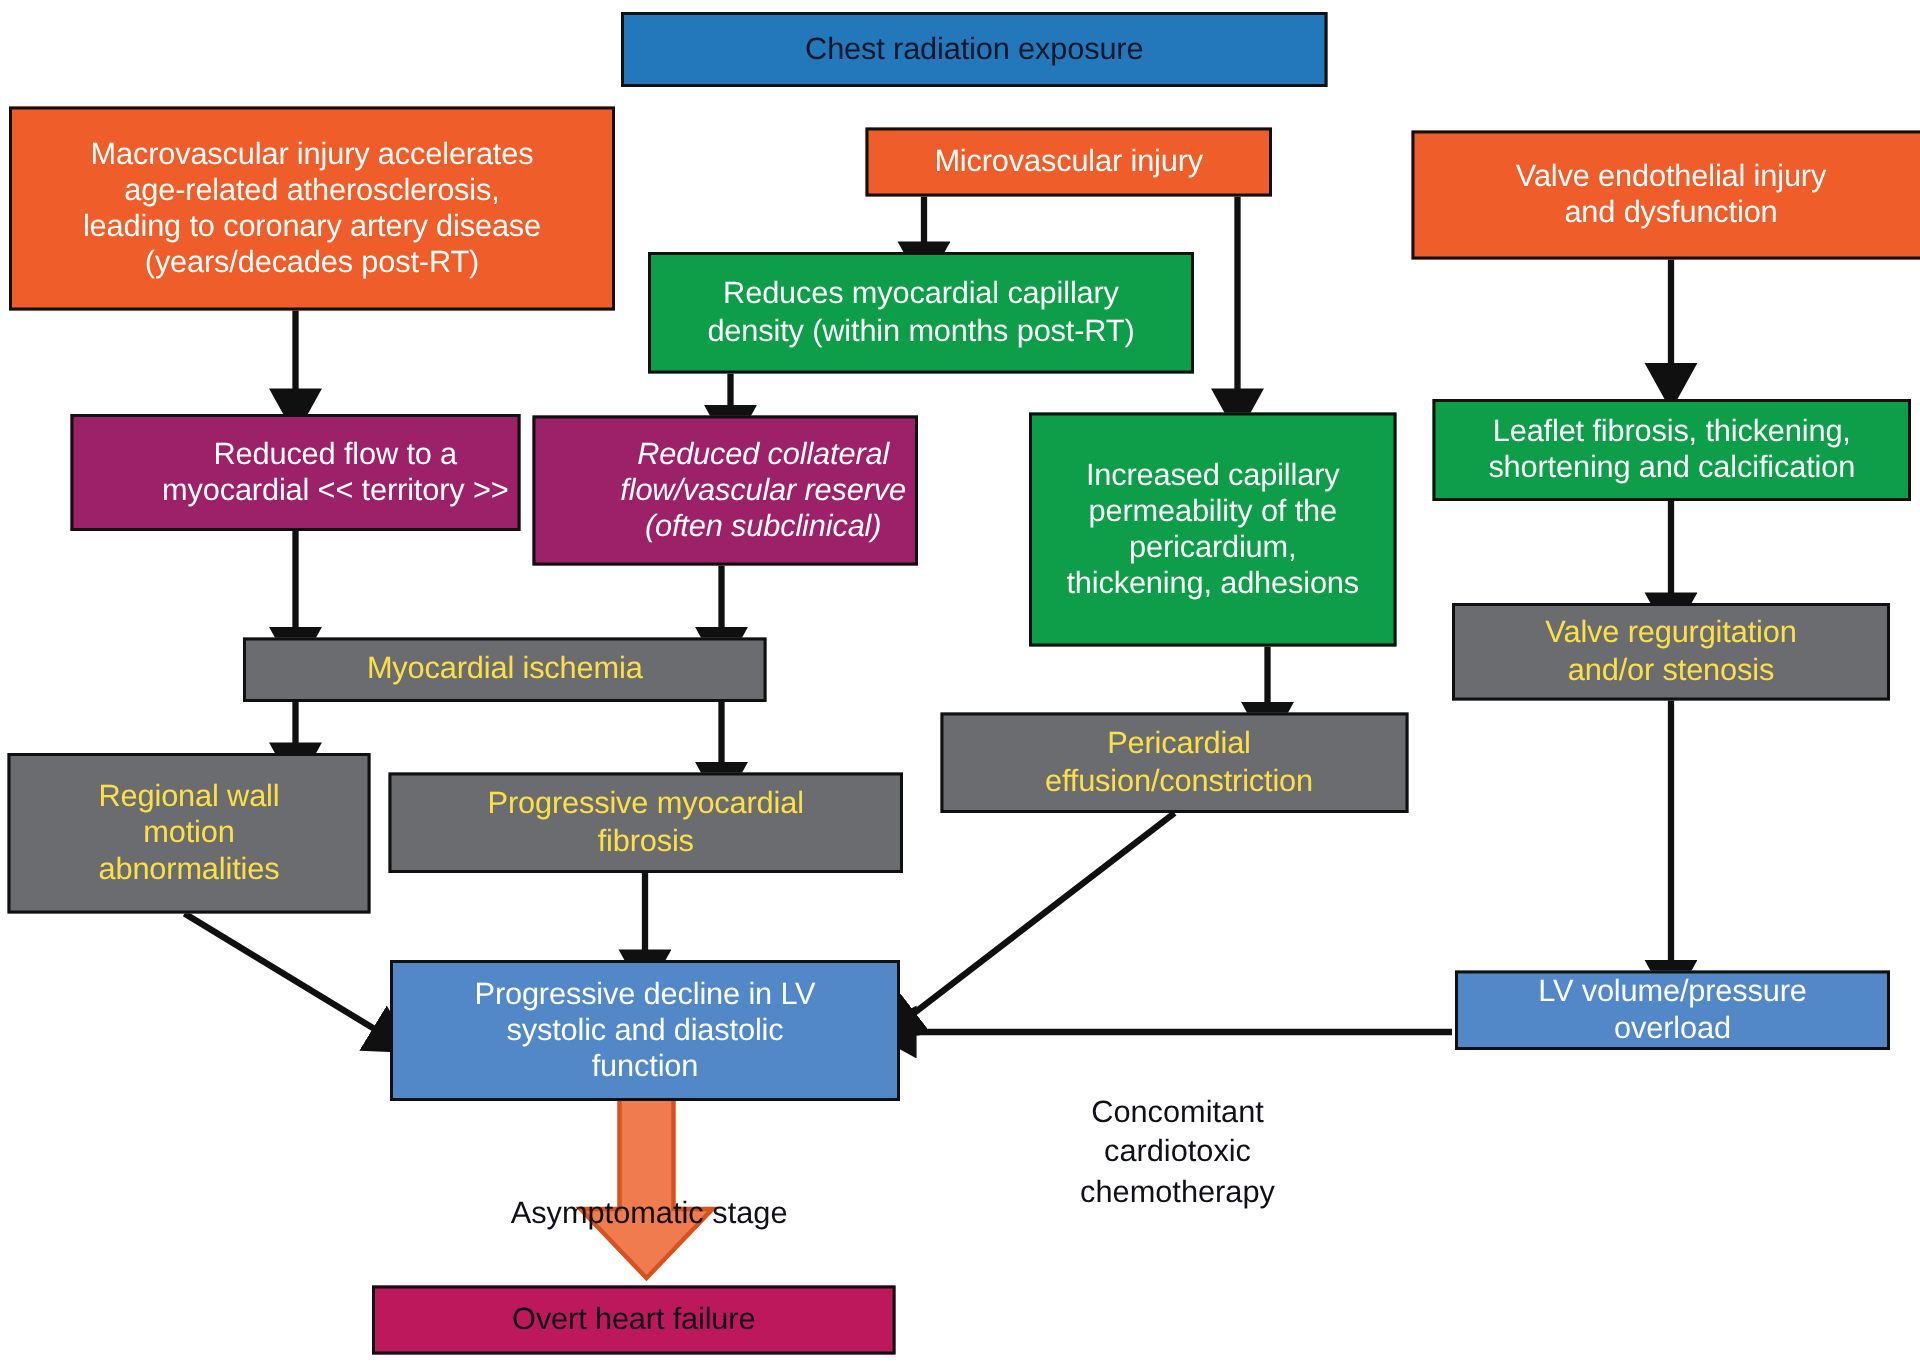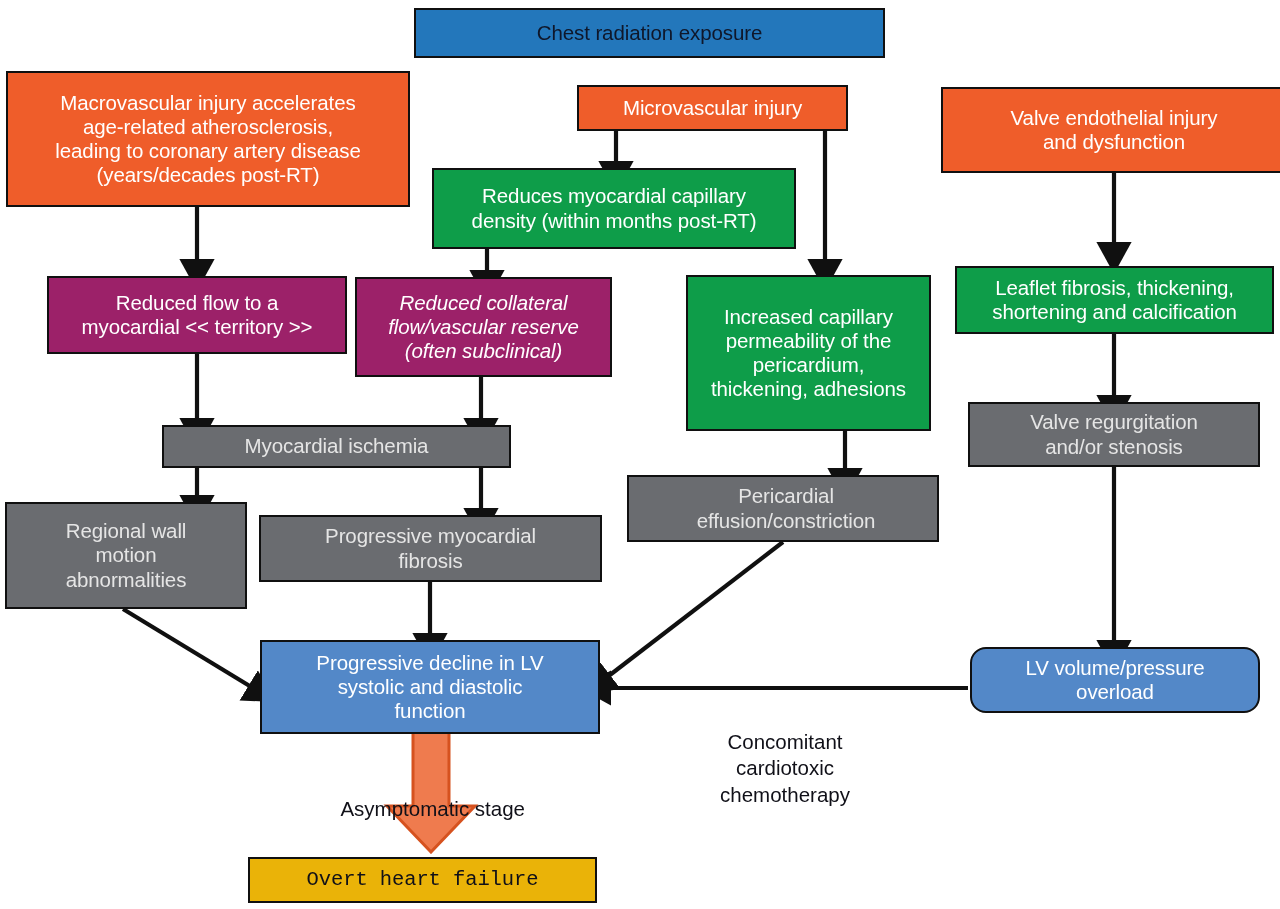--- a/index.html
+++ b/index.html
@@ -34,23 +34,23 @@
   }
   .node .txt {
     display: block;
     white-space: pre-line;
   }
   
   .c-blue-dark { background: #2377bb; color: #0f172a; }
   .c-blue-light { background: #5388c8; color: #ffffff; }
   .c-orange { background: #ef5d2a; color: #ffffff; }
   .c-green { background: #0e9d49; color: #ffffff; }
-  .c-green-light { background: #eab308; color: #101018; font-family: Liberation Mono, monospace; }
-  .c-magenta { background: #9c2169; color: #ffffff; }
-  .c-gray { background: #6a6c70; color: #e5e5e5; }
+  .c-green-light { background: #be185d; color: #101018; }
+  .c-magenta { background: #9c2169; color: #ffffff; justify-content: flex-end; }
+  .c-gray { background: #6a6c70; color: #fde047; }
 
   svg.edges {
     position: absolute;
     left: 0;
     top: 0;
     width: 1280px;
     height: 909px;
     z-index: 1;
     pointer-events: none;
   }
@@ -191,21 +191,21 @@
     <span class="txt">Progressive myocardial
 fibrosis</span>
   </div>
 
   <div class="node c-blue-light" style="left:260px; top:640px; width:340px; height:94px;">
     <span class="txt">Progressive decline in LV
 systolic and diastolic
 function</span>
   </div>
 
-  <div class="node c-blue-light" style="left:970px; top:647px; width:290px; height:66px;border-radius:16px;">
+  <div class="node c-blue-light" style="left:970px; top:647px; width:290px; height:53px;">
     <span class="txt">LV volume/pressure
 overload</span>
   </div>
 
   <div class="node c-green-light" style="left:248px; top:857px; width:349px; height:46px;">
     <span class="txt">Overt heart failure</span>
   </div>
 
   <div class="free-label" style="left:325px; top:770px; width:200px; text-align:right;">
     <span>Asymptomatic stage</span>

